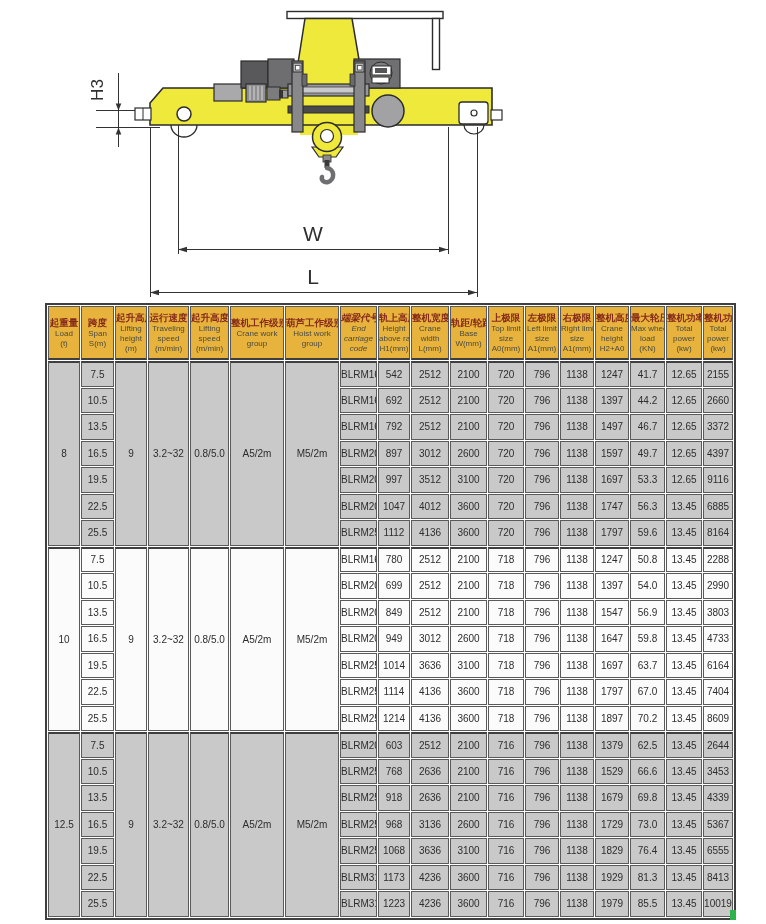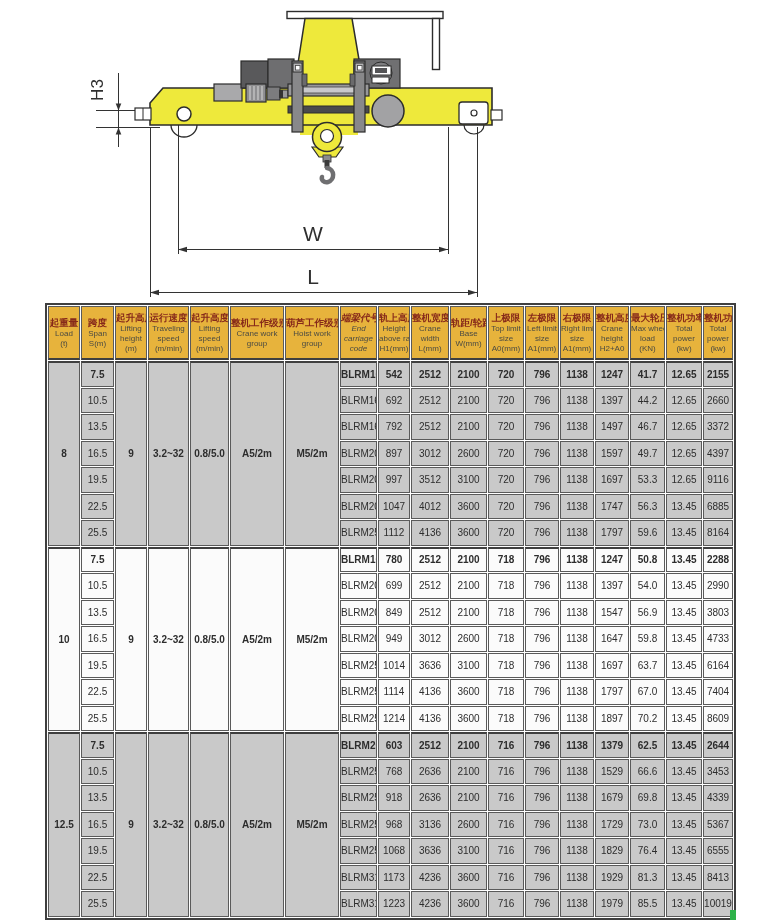--- a/index.html
+++ b/index.html
@@ -11,21 +11,21 @@
   .table-wrap{position:absolute;left:45px;top:303px;width:687px;}
   table.spec{border-collapse:separate;border-spacing:1px;background:#ffffff;
              border:2px solid #3f3f3f;table-layout:fixed;width:687px;}
   th,td{border:1px solid #5a5a5a;text-align:center;vertical-align:middle;padding:0;overflow:hidden;}
   th{background:#e7b33c;height:54px;font-weight:normal;}
   th .zh{font-size:9.5px;font-weight:bold;color:#86291a;white-space:nowrap;line-height:1.25;margin-top:1px;}
   th .en{font-size:8px;color:#4a4a42;line-height:1.22;white-space:nowrap;}
   td{height:25.5px;font-size:10px;color:#2d2d2d;}
   tr.shaded td{background:#c9c9c9;}
   tr.plain td{background:#fbfbfb;}
-  td.group-top{border-top:2px solid #3f3f3f;font-weight:bold;}
+  td.group-top{border-top:2px solid #3f3f3f;}
   th{border-bottom:2px solid #3f3f3f;}
   .artifact{position:absolute;left:730px;top:910px;width:6px;height:10px;background:#2eb24a;}
 </style>
 </head>
 <body>
 
 <div class="page">
 
   <div class="drawing-wrap">
     <svg width="766" height="302" viewBox="0 0 766 302">

